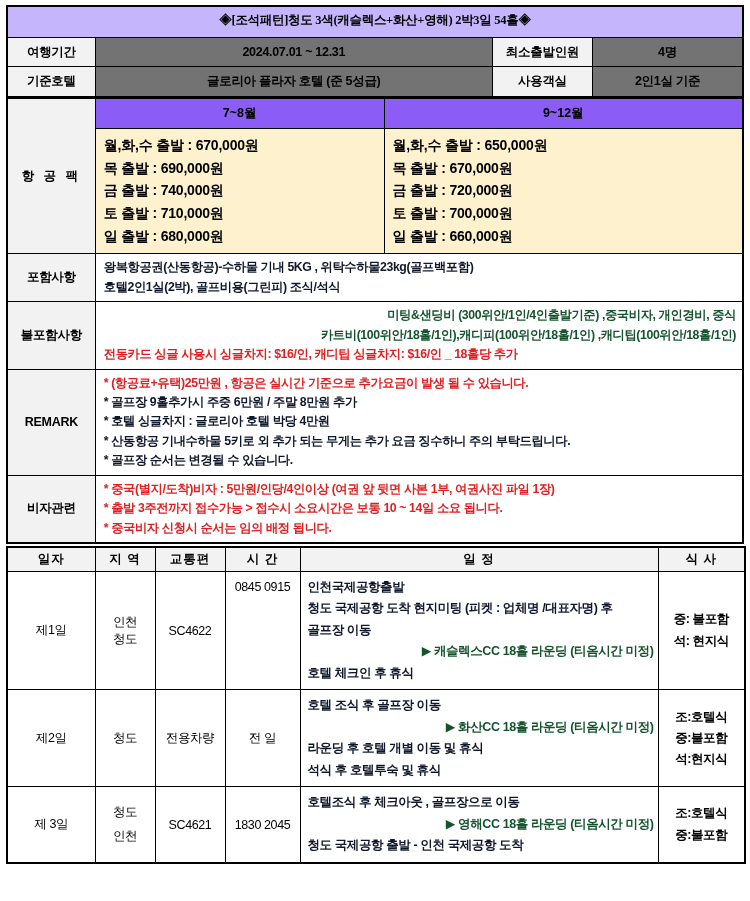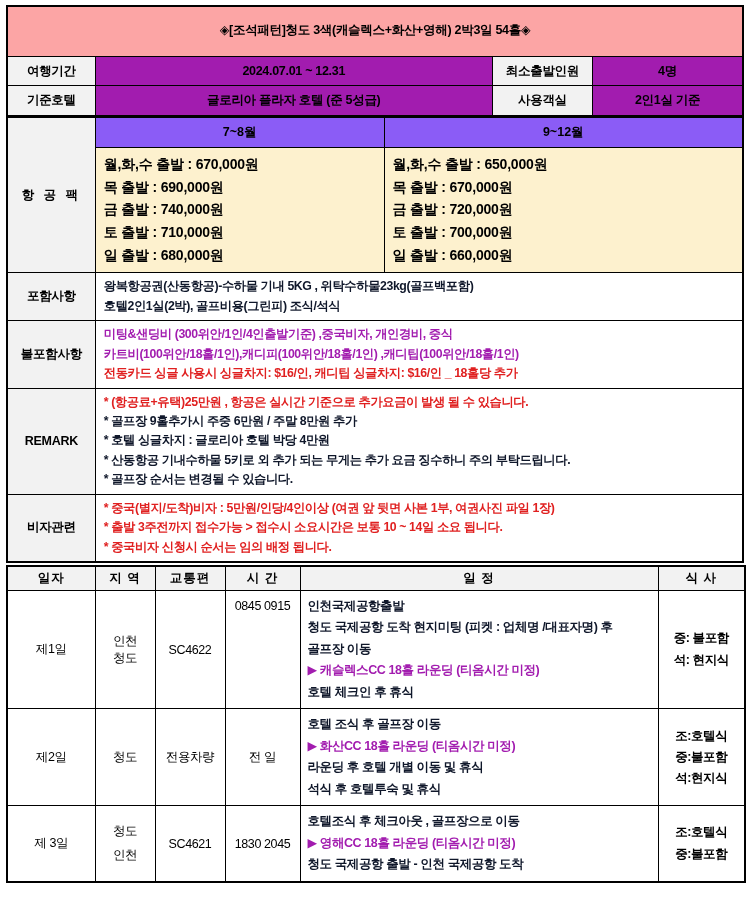--- a/index.html
+++ b/index.html
@@ -25,40 +25,41 @@
     border: 1px solid #000;
     padding: 6px 4px;
     vertical-align: middle;
     font-size: 12.5px;
     line-height: 1.35;
   }
   .outer { border: 2px solid #000; }
 
   
   .title-cell {
-    background: #fca5a5;
+    background: #c4b5fd;
     text-align: center;
     font-size: 21px;
     font-weight: bold;
     letter-spacing: -0.3px;
-    height: 50px;
+    height: 31px;
     padding: 3px 0 5px 0 !important;
+    font-family: Liberation Serif, serif;
   }
 
   
   .lbl {
     background: #F2F2F2;
     text-align: center;
     font-weight: bold;
     font-size: 13px;
     letter-spacing: -0.3px;
   }
   .lbl-spread { letter-spacing: 3px; }
   .val {
-    background: #a21caf;
+    background: #737373;
     text-align: center;
     font-weight: bold;
     font-size: 12.5px;
     letter-spacing: -0.3px;
   }
   .row-h { height: 26px; }
 
   
   .fare-head {
     background: #8b5cf6;
@@ -86,21 +87,21 @@
     padding: 4px 6px 4px 8px !important;
   }
   .txtblock div {
     font-weight: bold;
     font-size: 12.3px;
     line-height: 1.58;
     letter-spacing: -0.4px;
     white-space: nowrap;
   }
   .c-black { color: #0f172a; }
-  .c-blue  { color: #a21caf; }
+  .c-blue  { color: #14532d; text-align: right; }
   .c-red   { color: #E02020; }
 
   
   table.itin {
     border-collapse: collapse;
     width: 738px;
     table-layout: fixed;
     margin-top: 2px;
   }
   table.itin td {

